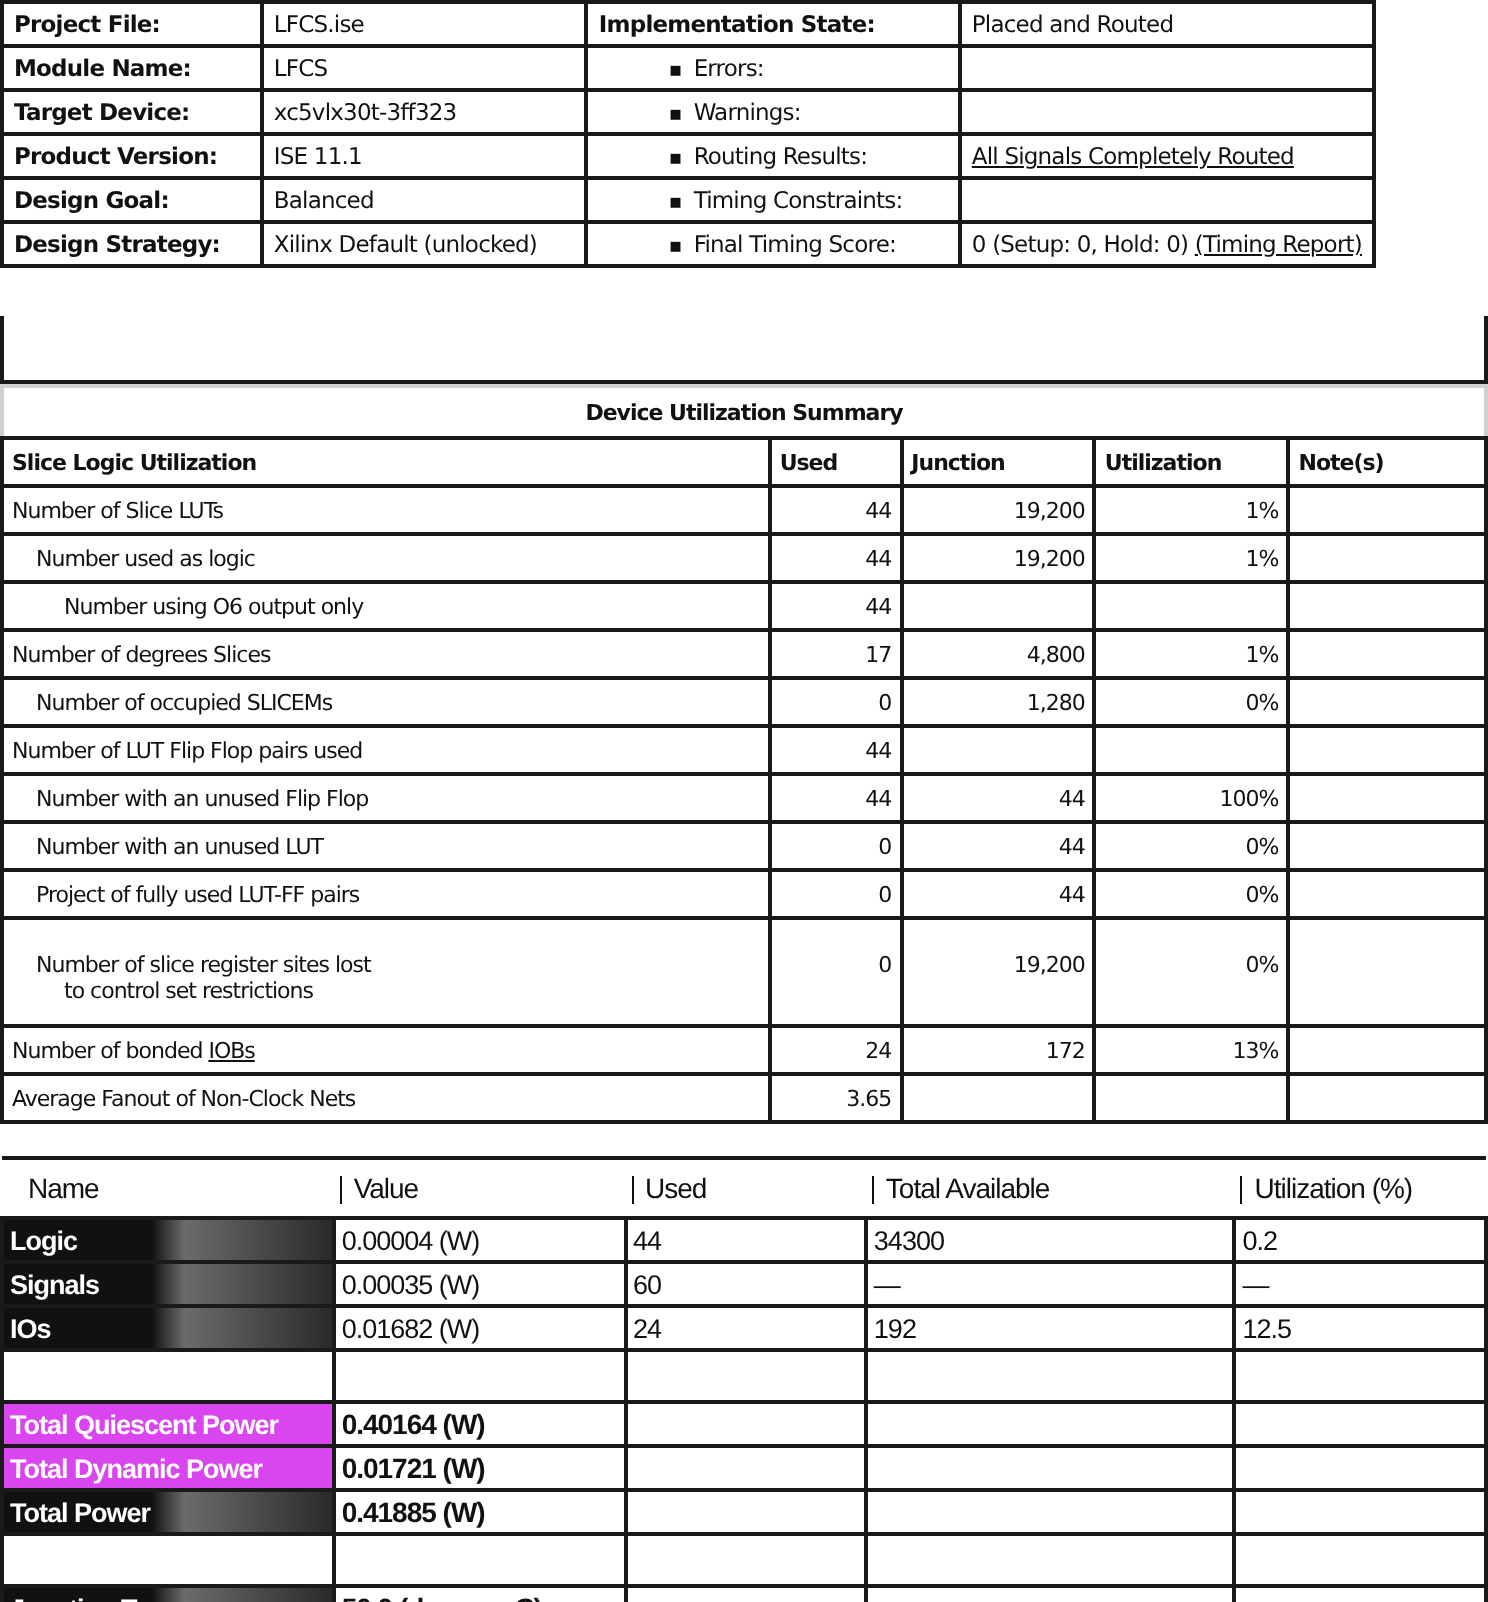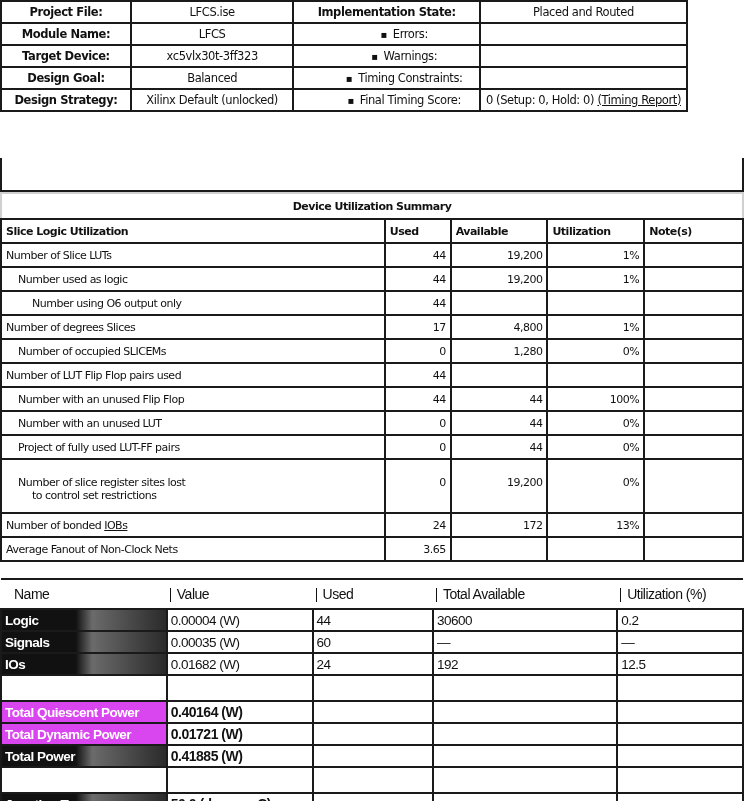--- a/index.html
+++ b/index.html
@@ -1,21 +1,21 @@
 <!DOCTYPE html>
 <html><head>
 <meta charset="utf-8">
 <style>
   html, body { margin: 0; padding: 0; background: #ffffff; }
   body { width: 744px; height: 801px; position: relative; overflow: hidden;
          font-family: "Liberation Sans", sans-serif; color: #111; }
 
   
   table { border-collapse: collapse; }
-  #proj { position: absolute; left: 0; top: 0; width: 688px; text-align: center; }
+  #proj { position: absolute; left: 0; top: 0; width: 688px; }
   #proj td { border: 2px solid #1a1a1a; height: 20px; padding: 0 5px; font-size: 11.5px;
              font-family: "DejaVu Sans", sans-serif; letter-spacing: -0.4px; white-space: nowrap; }
   #proj td.lbl { font-weight: bold; }
   #proj td.bullet { font-weight: normal; padding-left: 40px; }
   #proj td.bullet::before { content: "\25AA"; margin-right: 6px; font-size: 10px; }
   .link { text-decoration: underline; color: #111; cursor: pointer; }
 
   #gap { position: absolute; left: 0; top: 158px; width: 740px; height: 32px;
          border-left: 2px solid #1a1a1a; border-right: 2px solid #1a1a1a; border-bottom: 2px solid #1a1a1a; }
 
@@ -69,20 +69,26 @@
     <td class="bullet">Errors:</td>
     <td></td>
   </tr>
   <tr>
     <td class="lbl">Target Device:</td>
     <td>xc5vlx30t-3ff323</td>
     <td class="bullet">Warnings:</td>
     <td></td>
   </tr>
   <tr>
+    <td class="lbl">Product Version:</td>
+    <td>ISE 11.1</td>
+    <td class="bullet">Routing Results:</td>
+    <td><span class="link">All Signals Completely Routed</span></td>
+  </tr>
+  <tr>
     <td class="lbl">Design Goal:</td>
     <td>Balanced</td>
     <td class="bullet">Timing Constraints:</td>
     <td></td>
   </tr>
   <tr>
     <td class="lbl">Design Strategy:</td>
     <td>Xilinx Default (unlocked)</td>
     <td class="bullet">Final Timing Score:</td>
     <td><span>0 (Setup: 0, Hold: 0)</span> <span class="link">(Timing Report)</span></td>
@@ -100,21 +106,21 @@
       <col style="width:97px">
       <col style="width:99px">
     </colgroup>
   <tbody>
       <tr class="title">
     <td colspan="5">Device Utilization Summary</td>
   </tr>
   <tr class="hdr">
     <td>Slice Logic Utilization</td>
     <td>Used</td>
-    <td>Available</td>
+    <td>Junction</td>
     <td>Utilization</td>
     <td>Note(s)</td>
   </tr>
   <tr>
     <td>Number of Slice LUTs</td>
     <td class="num">44</td>
     <td class="num">19,200</td>
     <td class="num">1%</td>
     <td></td>
   </tr>
@@ -211,21 +217,21 @@
     <td><span style="padding-left:10px">Name</span></td>
     <td class="sep"><span class="bar"></span><span>Value</span></td>
     <td class="sep"><span class="bar"></span><span>Used</span></td>
     <td class="sep"><span class="bar"></span><span>Total Available</span></td>
     <td class="sep"><span class="bar"></span><span>Utilization (%)</span></td>
   </tr>
   <tr>
     <td class="name">Logic</td>
     <td class="val">0.00004 (W)</td>
     <td>44</td>
-    <td>30600</td>
+    <td>34300</td>
     <td>0.2</td>
   </tr>
   <tr>
     <td class="name">Signals</td>
     <td class="val">0.00035 (W)</td>
     <td>60</td>
     <td>—</td>
     <td>—</td>
   </tr>
   <tr>

